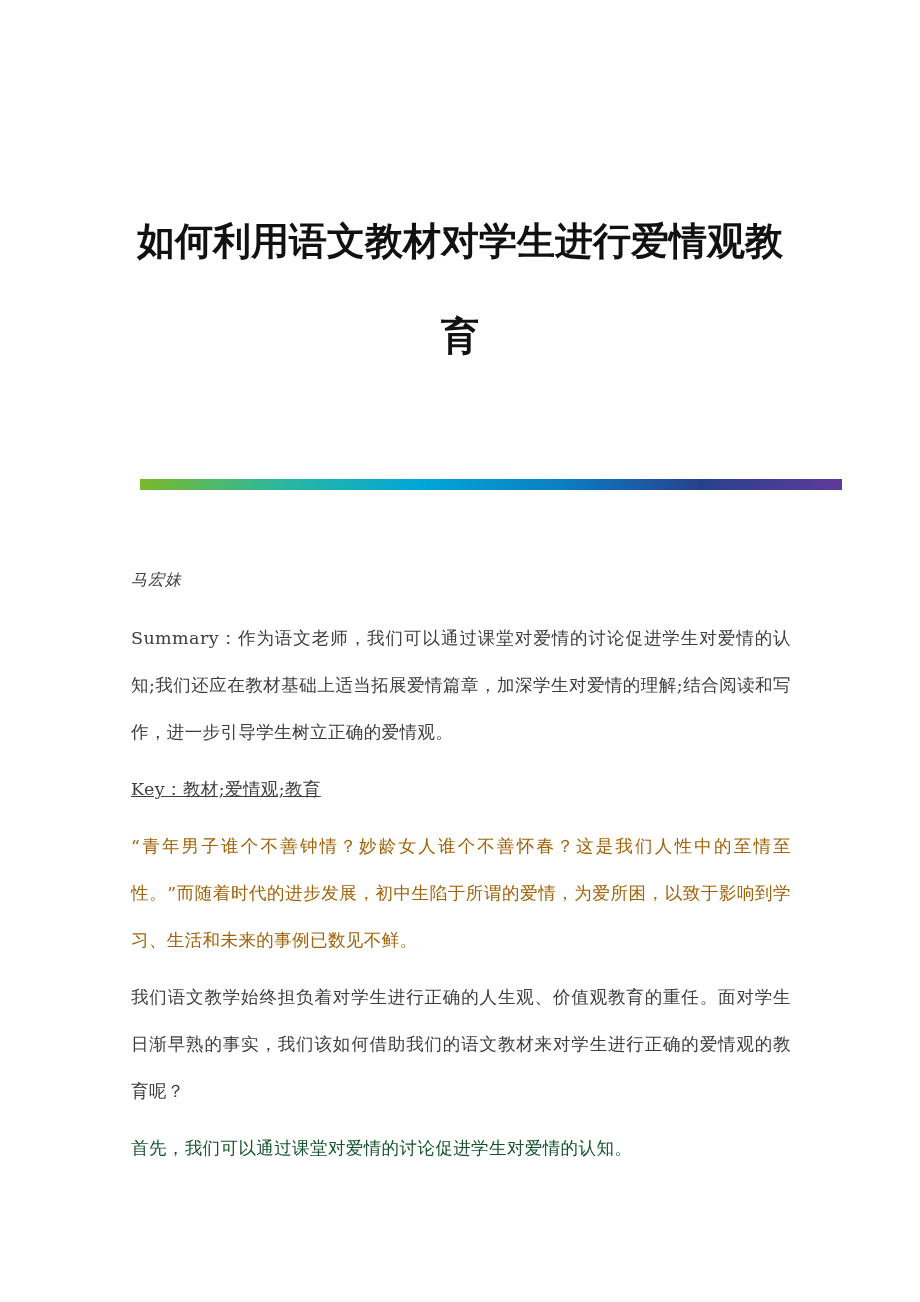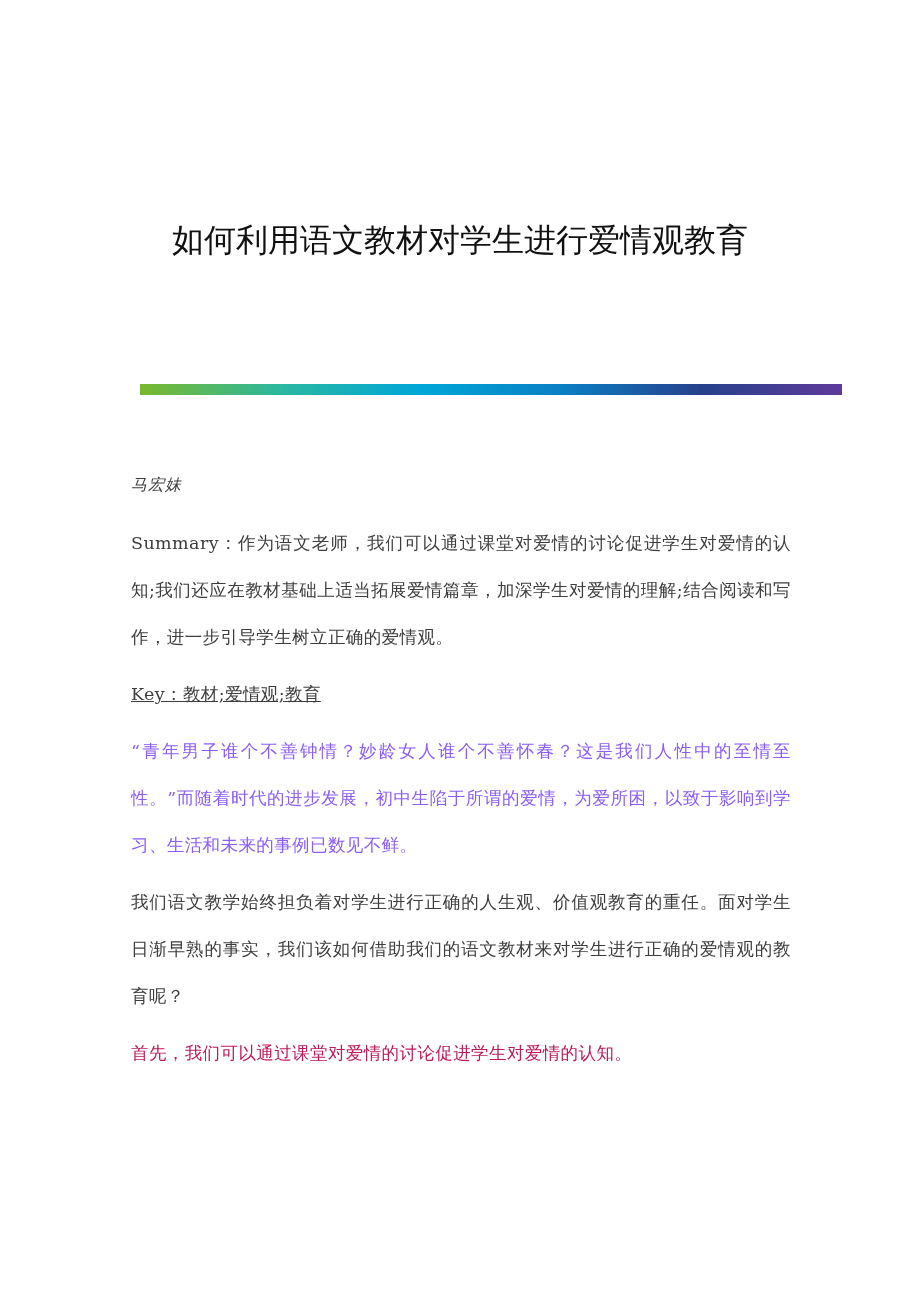--- a/index.html
+++ b/index.html
@@ -10,23 +10,23 @@
   body {
     width: 920px;
     height: 1302px;
     position: relative;
     overflow: hidden;
     font-family: "DejaVu Serif", "Liberation Serif", serif;
   }
   .doc-title {
     margin: 193px 130px 0 130px;
     width: 660px;
-    font-size: 32px;
+    font-size: 38px;
     line-height: 95px;
-    font-weight: normal;
+    font-weight: bold;
     text-align: center;
     letter-spacing: 0px;
     color: #111111;
   }
   .divider-bar {
     margin: 96px 0 0 140px;
     width: 702px;
     height: 11px;
     background: linear-gradient(90deg, #7ab82c, #2bb7a0, #00a6d8, #0b7fc4, #27418c, #5f3a9a);
   }
@@ -61,19 +61,19 @@
   <h1 class="doc-title" style="color: rgb(17, 17, 17);">如何利用语文教材对学生进行爱情观教育</h1>
 
   <div class="divider-bar" style="background: linear-gradient(90deg, rgb(122, 184, 44), rgb(43, 183, 160), rgb(0, 166, 216), rgb(11, 127, 196), rgb(39, 65, 140), rgb(95, 58, 154));"></div>
 
   <div class="author-name" style="color: rgb(61, 61, 61); font-style: italic;">马宏妹</div>
 
   <p class="para first" style="color: rgb(61, 61, 61);">Summary：作为语文老师，我们可以通过课堂对爱情的讨论促进学生对爱情的认知;我们还应在教材基础上适当拓展爱情篇章，加深学生对爱情的理解;结合阅读和写作，进一步引导学生树立正确的爱情观。</p>
 
   <p class="para" style="color: rgb(61, 61, 61); text-decoration: underline;">Key：教材;爱情观;教育</p>
 
-  <p class="para" style="color: #8b5cf6;">“青年男子谁个不善钟情？妙龄女人谁个不善怀春？这是我们人性中的至情至性。”而随着时代的进步发展，初中生陷于所谓的爱情，为爱所困，以致于影响到学习、生活和未来的事例已数见不鲜。</p>
+  <p class="para" style="color: #a16207;">“青年男子谁个不善钟情？妙龄女人谁个不善怀春？这是我们人性中的至情至性。”而随着时代的进步发展，初中生陷于所谓的爱情，为爱所困，以致于影响到学习、生活和未来的事例已数见不鲜。</p>
 
   <p class="para" style="color: rgb(61, 61, 61);">我们语文教学始终担负着对学生进行正确的人生观、价值观教育的重任。面对学生日渐早熟的事实，我们该如何借助我们的语文教材来对学生进行正确的爱情观的教育呢？</p>
 
-  <p class="para" style="color: #be185d;">首先，我们可以通过课堂对爱情的讨论促进学生对爱情的认知。</p>
+  <p class="para" style="color: #14532d;">首先，我们可以通过课堂对爱情的讨论促进学生对爱情的认知。</p>
 
 </div>
 
 </body></html>

